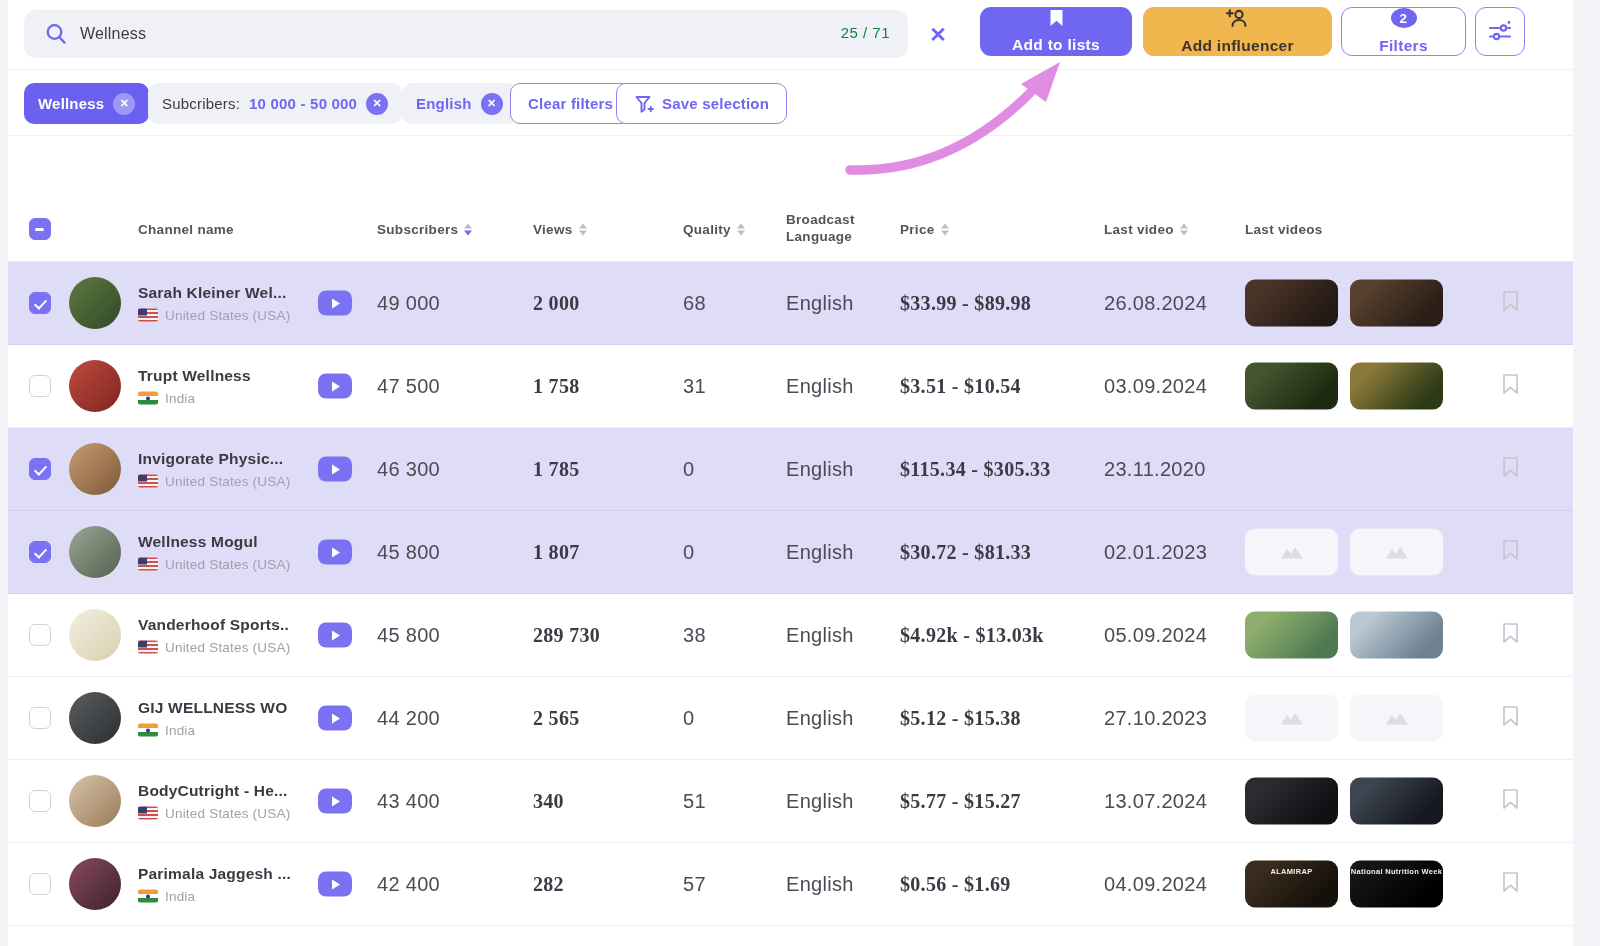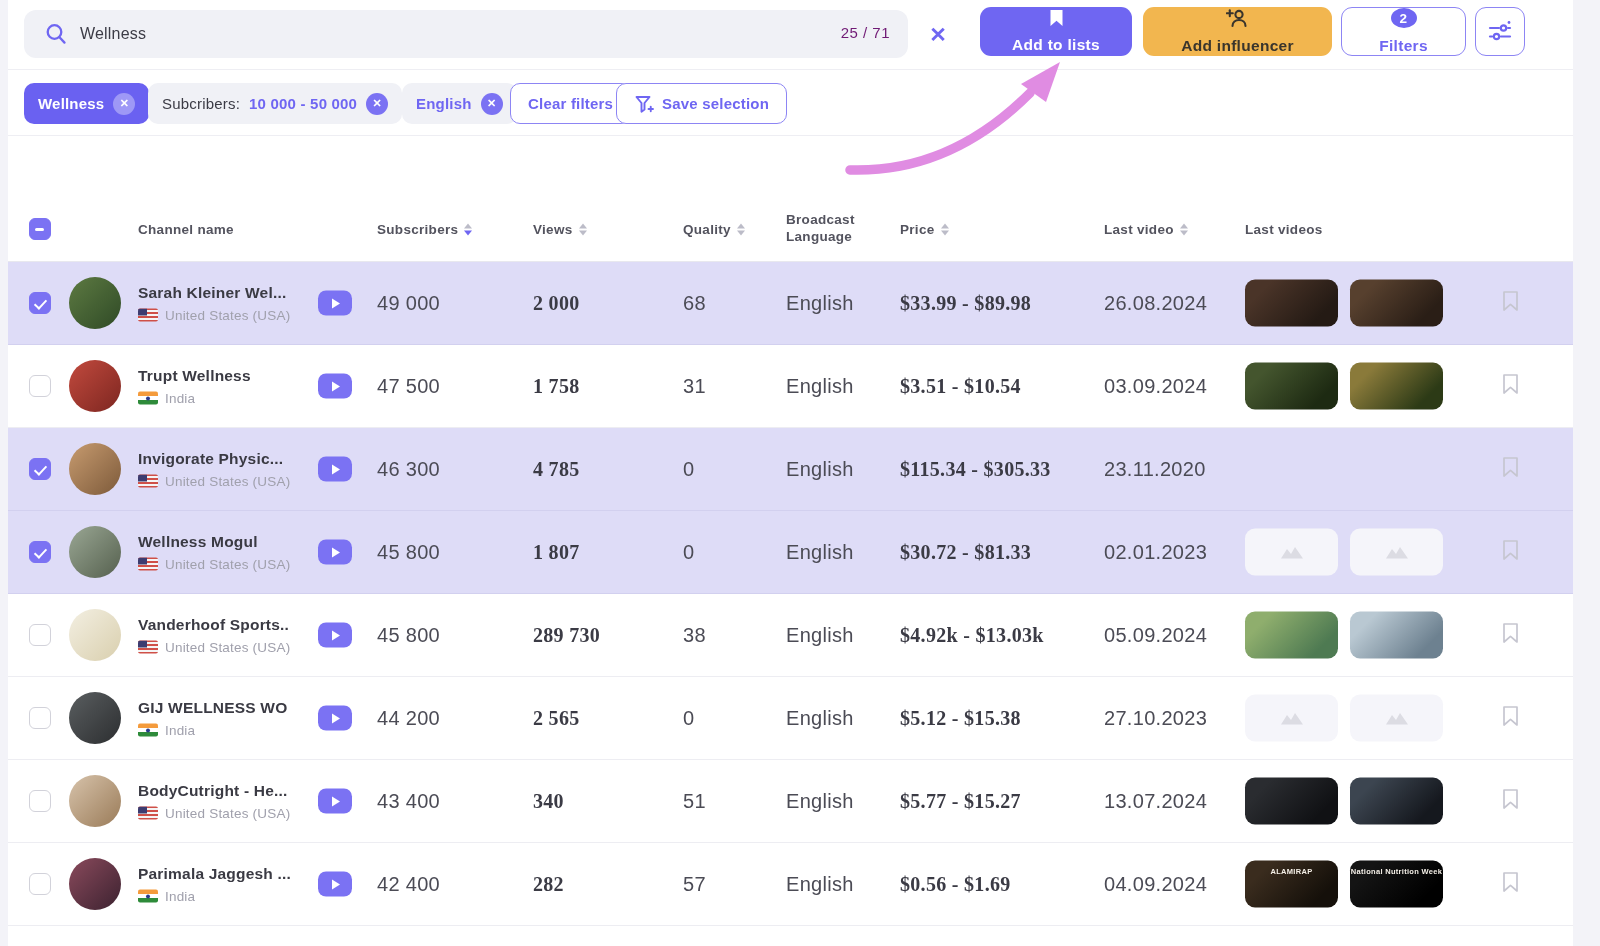--- a/index.html
+++ b/index.html
@@ -23,21 +23,21 @@
   .searchbox {
     position:absolute; left:16px; top:10px; width:884px; height:48px;
     background:#f0f1f6; border-radius:12px;
   }
   .searchbox svg { position:absolute; left:20px; top:12px; }
   .searchbox input {
     position:absolute; left:56px; top:0; width:700px; height:48px;
     border:none; background:transparent; outline:none;
     font-family:"Liberation Sans",sans-serif; font-size:16px; color:#3c3c46; letter-spacing:.2px;
   }
-  .counter { position:absolute; right:18px; top:14px; font-size:15px; color:#701a75; letter-spacing:.5px; }
+  .counter { position:absolute; right:18px; top:14px; font-size:15px; color:#15803d; letter-spacing:.5px; }
   .clear-x {
     position:absolute; left:914px; top:19px; width:32px; height:32px;
     border:none; background:transparent; color:#6f66f2; font-size:21px; font-weight:bold;
     cursor:pointer; line-height:32px; text-align:center;
   }
   .btn { position:absolute; top:7px; height:49px; border-radius:11px; border:none;
          display:flex; align-items:center; justify-content:center; gap:9px;
          font-family:"Liberation Sans",sans-serif; font-size:15.5px; font-weight:bold; letter-spacing:.3px; cursor:pointer;flex-direction:column; }
   .btn-lists { left:972px; width:152px; background:#6f66f2; color:#fff; }
   .btn-influencer { left:1135px; width:189px; background:#f2b64f; color:#3a352c; }
@@ -327,21 +327,21 @@
     <span class="avatar c c-avatar" style="background: linear-gradient(135deg, rgb(199, 155, 111), rgb(125, 90, 58));"></span>
     <div class="c c-name namewrap">
       <div class="cname">Invigorate Physic...</div>
       <div class="country">
         <span class="flag us"></span>
         <span class="cc">United States (USA)</span>
       </div>
     </div>
     <span class="yt c c-play"></span>
     <span class="num c c-subs">46 300</span>
-    <span class="num bold c c-views">4 785</span>
+    <span class="num bold c c-views">1 785</span>
     <span class="num c c-quality">0</span>
     <span class="txt c c-lang">English</span>
     <span class="txt bold c c-price">$115.34 - $305.33</span>
     <span class="txt c c-date">23.11.2020</span>
     <div class="c c-thumbs"></div>
     <span class="bm-icon c c-bookmark">
       <svg width="17" height="21" viewBox="0 0 17 21">
         <path d="M2 1.5 h13 v18 l-6.5 -5.6 -6.5 5.6 z" fill="none" stroke="#c6c6d0" stroke-width="1.7" stroke-linejoin="round"></path>
       </svg>
     </span>

